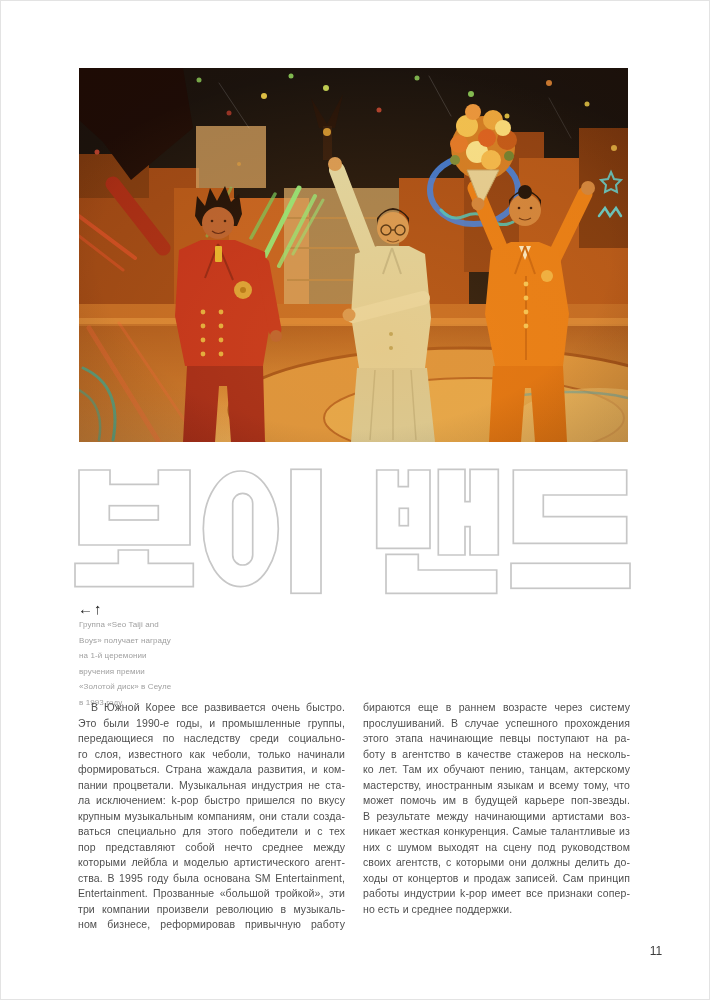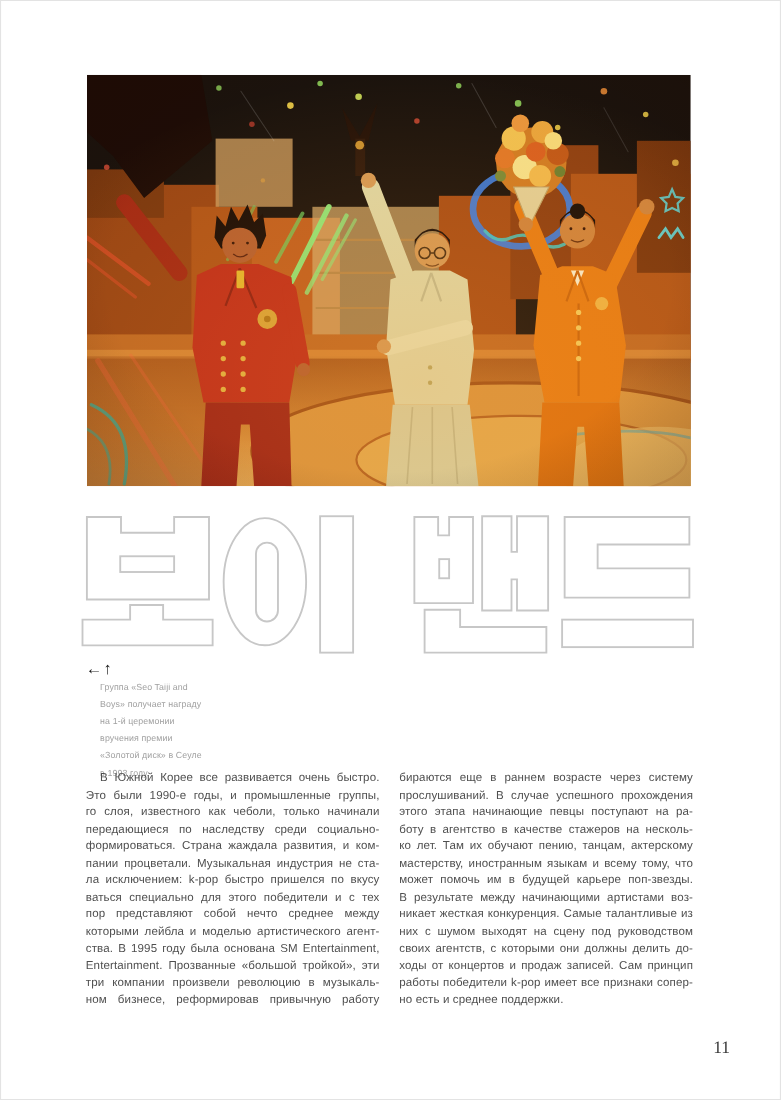--- a/index.html
+++ b/index.html
@@ -6,28 +6,28 @@
   .page{
     position:relative;width:710px;height:1000px;background:#fff;
     font-family:"Liberation Sans",sans-serif;overflow:hidden;
     box-shadow:inset 0 0 0 1px #e3e3e3;
   }
   .photo{position:absolute;left:79px;top:68px;width:549px;height:374px;overflow:hidden;}
   .photo svg{display:block;width:549px;height:374px;}
   .hangul{position:absolute;left:60px;top:455px;width:600px;height:150px;}
   .hangul path,.hangul rect,.hangul ellipse{fill:#ffffff;stroke:var(--hangul_outline,#c7c7c7);stroke-width:1.7;}
   .cap-arrows{position:absolute;left:78px;top:600px;font-size:15px;color:#1c1c1c;letter-spacing:1px;font-weight:500;}
-  .caption{position:absolute;left:79px;top:620px;width:130px;color:var(--caption_text,#a0a0a0);font-size:8px;line-height:9.3px;letter-spacing:.1px;margin-left:12px;}
+  .caption{position:absolute;left:79px;top:620px;width:130px;color:var(--caption_text,#a0a0a0);font-size:8px;line-height:9.3px;letter-spacing:.1px;}
   .cols{position:absolute;top:700px;left:78px;width:552px;color:var(--body_text,#4f4f4f);font-size:10.5px;line-height:15.5px;letter-spacing:.1px;}
   .col{position:absolute;top:0;width:267px;}
   .col.left{left:0;}
   .col.right{left:285px;}
   .tline{min-height:15.5px;}
   .just{text-align:justify;text-align-last:justify;}
-  .pagenum{position:absolute;left:636px;top:944px;width:40px;text-align:center;font-family:Liberation Serif, serif;font-size:16px;color:var(--page_number,#3c3c3c);}
+  .pagenum{position:absolute;left:636px;top:944px;width:40px;text-align:center;font-family:Liberation Sans, sans-serif;font-size:12px;color:var(--page_number,#3c3c3c);}
   
   .f-bg{fill:var(--photo_bg,#1b130d);}
   .f-red{fill:var(--suit_red,#bf2f1b);}  .s-red{stroke:var(--suit_red,#bf2f1b);}
   .f-cream{fill:var(--suit_cream,#ded7a4);} .s-cream{stroke:var(--suit_cream,#ded7a4);}
   .f-orange{fill:var(--suit_orange,#e67d15);} .s-orange{stroke:var(--suit_orange,#e67d15);}
   .f-skin1{fill:var(--skin_left,#b56030);}
   .f-skin2{fill:var(--skin_center,#d59a55);}
   .f-skin3{fill:var(--skin_right,#cf843d);}
   .s-ngreen{stroke:var(--neon_green,#8ee87a);}
   .s-nblue{stroke:var(--neon_blue,#3f7fe0);}
@@ -251,25 +251,26 @@
       <div class="tline">на 1-й церемонии</div>
       <div class="tline">вручения премии</div>
       <div class="tline">«Золотой диск» в Сеуле</div>
       <div class="tline">в 1993 году.</div>
     </div>
 
   <div class="cols">
     <div class="col left">
         <div class="tline just" style="text-indent: 13px;">В Южной Корее все развивается очень быстро.</div>
         <div class="tline just">Это были 1990-е годы, и промышленные группы,</div>
+        <div class="tline just">передающиеся по наследству среди социально-</div>
         <div class="tline just">го слоя, известного как чеболи, только начинали</div>
-        <div class="tline just">передающиеся по наследству среди социально-</div>
         <div class="tline just">формироваться. Страна жаждала развития, и ком-</div>
         <div class="tline just">пании процветали. Музыкальная индустрия не ста-</div>
         <div class="tline just">ла исключением: k-pop быстро пришелся по вкусу</div>
+        <div class="tline just">крупным музыкальным компаниям, они стали созда-</div>
         <div class="tline just">ваться специально для этого победители и с тех</div>
         <div class="tline just">пор представляют собой нечто среднее между</div>
         <div class="tline just">которыми лейбла и моделью артистического агент-</div>
         <div class="tline just">ства. В 1995 году была основана SM Entertainment,</div>
         <div class="tline just">Entertainment. Прозванные «большой тройкой», эти</div>
         <div class="tline just">три компании произвели революцию в музыкаль-</div>
         <div class="tline just">ном бизнесе, реформировав привычную работу</div>
       </div>
     <div class="col right">
         <div class="tline just">бираются еще в раннем возрасте через систему</div>
@@ -277,20 +278,20 @@
         <div class="tline just">этого этапа начинающие певцы поступают на ра-</div>
         <div class="tline just">боту в агентство в качестве стажеров на несколь-</div>
         <div class="tline just">ко лет. Там их обучают пению, танцам, актерскому</div>
         <div class="tline just">мастерству, иностранным языкам и всему тому, что</div>
         <div class="tline just">может помочь им в будущей карьере поп-звезды.</div>
         <div class="tline just">В результате между начинающими артистами воз-</div>
         <div class="tline just">никает жесткая конкуренция. Самые талантливые из</div>
         <div class="tline just">них с шумом выходят на сцену под руководством</div>
         <div class="tline just">своих агентств, с которыми они должны делить до-</div>
         <div class="tline just">ходы от концертов и продаж записей. Сам принцип</div>
-        <div class="tline just">работы победители k-pop имеет все признаки сопер-</div>
+        <div class="tline just">работы индустрии k-pop имеет все признаки сопер-</div>
         <div class="tline">но есть и среднее поддержки.</div>
       </div>
   </div>
 
   <div class="pagenum">11</div>
 
 </div>
 
 </body></html>

